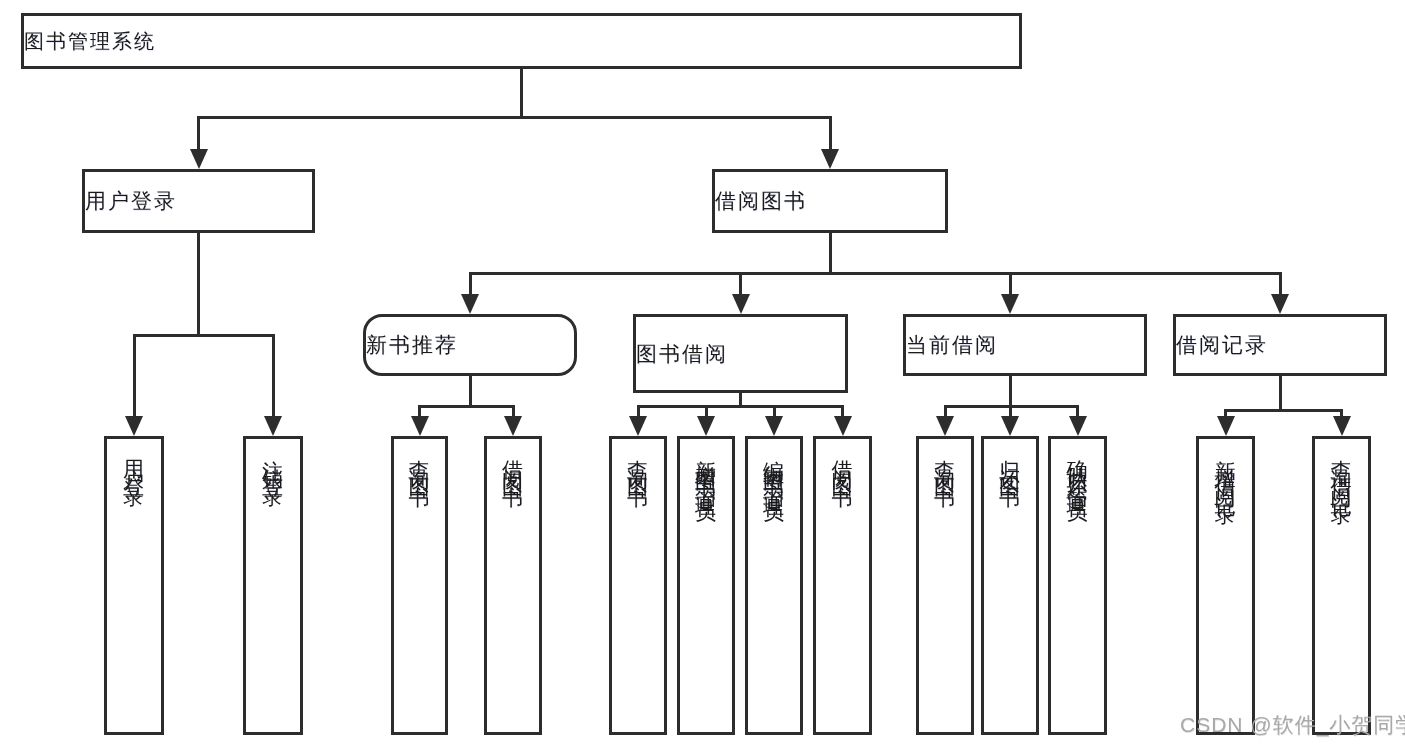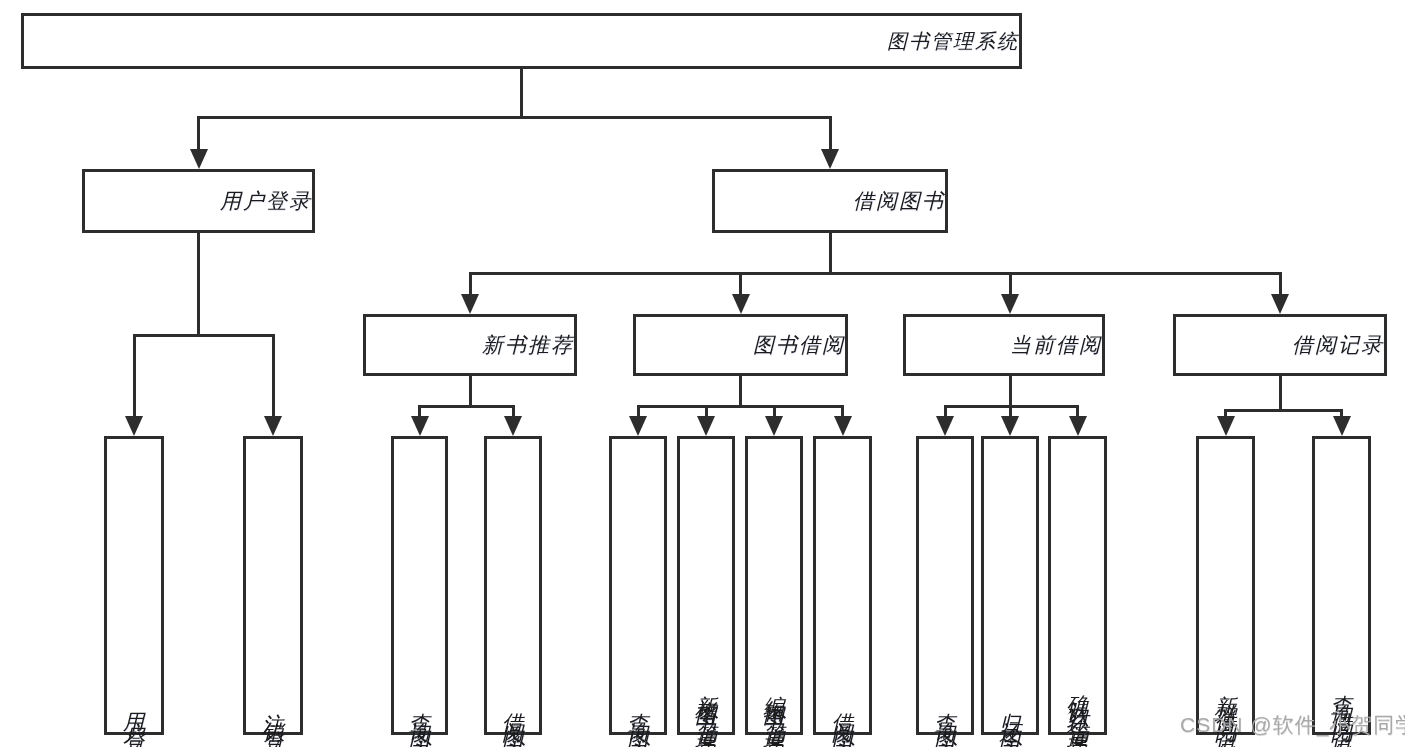--- a/index.html
+++ b/index.html
@@ -9,24 +9,23 @@
     --watermark:#a9a9a9;
   }
   html,body{margin:0;padding:0;background:var(--bg);}
   .canvas{
     position:relative;width:1405px;height:747px;background:var(--bg);
     font-family:"Liberation Sans","DejaVu Sans",sans-serif;overflow:hidden;
   }
   .node{
     position:absolute;box-sizing:border-box;background:var(--bg);
     border:3px solid var(--line);
-    display:flex;align-items:center;justify-content:flex-end;
+    display:flex;align-items:center;justify-content:flex-start;
     color:var(--text);
     text-shadow:0.6px 0.6px 0 rgba(120,140,230,0.18);
-    font-style:italic;
   }
   .node.h{font-size:21px;letter-spacing:2px;}
   .node.root{font-size:20px;}
   .node.v{
     writing-mode:vertical-rl;text-orientation:mixed;
     font-size:21px;letter-spacing:9px;line-height:1;
     padding-top:4px;
   }
   .node.v.long{letter-spacing:6px;}
   .seg{position:absolute;background:var(--line);}
@@ -102,27 +101,27 @@
   <div id="layer-nodes">
       <div class="node h root" style="left: 21px; top: 13px; width: 1001px; height: 56px;">
         <span>图书管理系统</span>
       </div>
       <div class="node h" style="left: 82px; top: 169px; width: 233px; height: 64px;">
         <span>用户登录</span>
       </div>
       <div class="node h" style="left: 712px; top: 169px; width: 236px; height: 64px;">
         <span>借阅图书</span>
       </div>
-      <div class="node h" style="left: 363px; top: 314px; width: 214px; height: 62px;">
+      <div class="node h" style="left: 363px; top: 314px; width: 214px; height: 62px; border-radius: 19px;">
         <span>新书推荐</span>
       </div>
-      <div class="node h" style="left: 633px; top: 314px; width: 215px; height: 62px;">
+      <div class="node h" style="left: 633px; top: 314px; width: 215px; height: 79px;">
         <span>图书借阅</span>
       </div>
-      <div class="node h" style="left: 903px; top: 314px; width: 202px; height: 62px;">
+      <div class="node h" style="left: 903px; top: 314px; width: 244px; height: 62px;">
         <span>当前借阅</span>
       </div>
       <div class="node h" style="left: 1173px; top: 314px; width: 214px; height: 62px;">
         <span>借阅记录</span>
       </div>
       <div class="node v" style="left: 104px; top: 436px; width: 60px; height: 299px;">
         <span>用户登录</span>
       </div>
       <div class="node v" style="left: 243px; top: 436px; width: 60px; height: 299px;">
         <span>注销登录</span>

